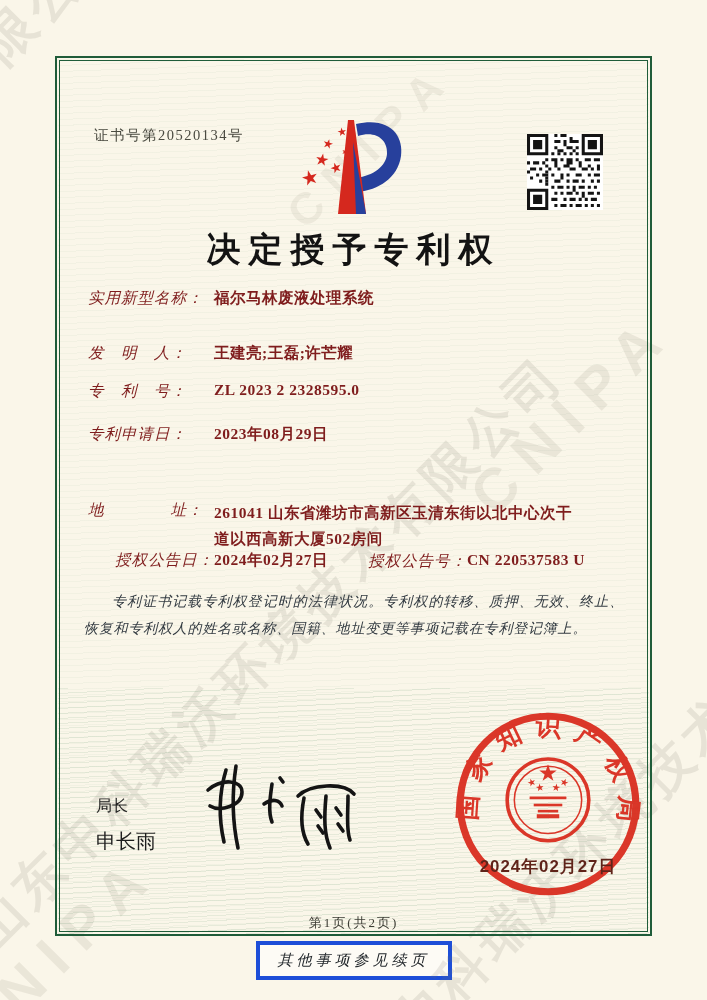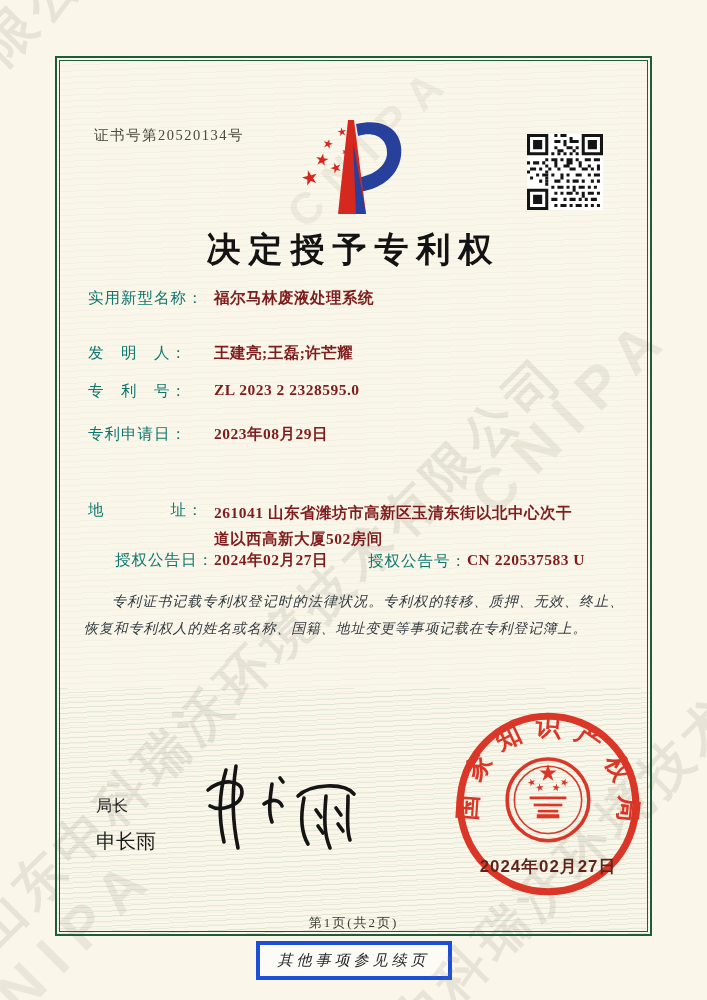--- a/index.html
+++ b/index.html
@@ -37,21 +37,21 @@
   
   .cert-no{ position:absolute; left:94px; top:118px; font-size:14.5px; letter-spacing:1.5px; color:#4a4a40;}
   .logo{ position:absolute; left:292px; top:106px;}
   .qr{ position:absolute; left:527px; top:126px;}
   .title{
     position:absolute; left:0; top:219px; width:100%; text-align:center;
     font-size:34px; font-weight:bold; letter-spacing:8px; color:#131313;
   }
   
   .frow{ position:absolute; left:88px; font-size:15.5px;}
-  .flabel{ display:inline-block; min-width:126px; color:#0f766e; letter-spacing:1px; vertical-align:top;}
+  .flabel{ display:inline-block; min-width:126px; color:#7f1d1d; letter-spacing:1px; vertical-align:top;font-style:italic;}
   .fvalue{ color:#7f1d1d; letter-spacing:0.5px;font-weight:bold;}
   .fvalue.wrap{ display:inline-block; width:368px; line-height:1.7; vertical-align:top;}
   .grant-pair{ display:inline-block;}
   .grant-pair + .grant-pair{ margin-left:36px;}
   
   .body-text{ position:absolute; left:84px; top:580px; width:540px; z-index:3;}
   .body-text p{
     margin:0 0 12px 0; font-style:italic; font-size:14px; line-height:1.95;
     letter-spacing:0.8px; color:#333b42; text-align:justify; text-indent:2em;
   }

